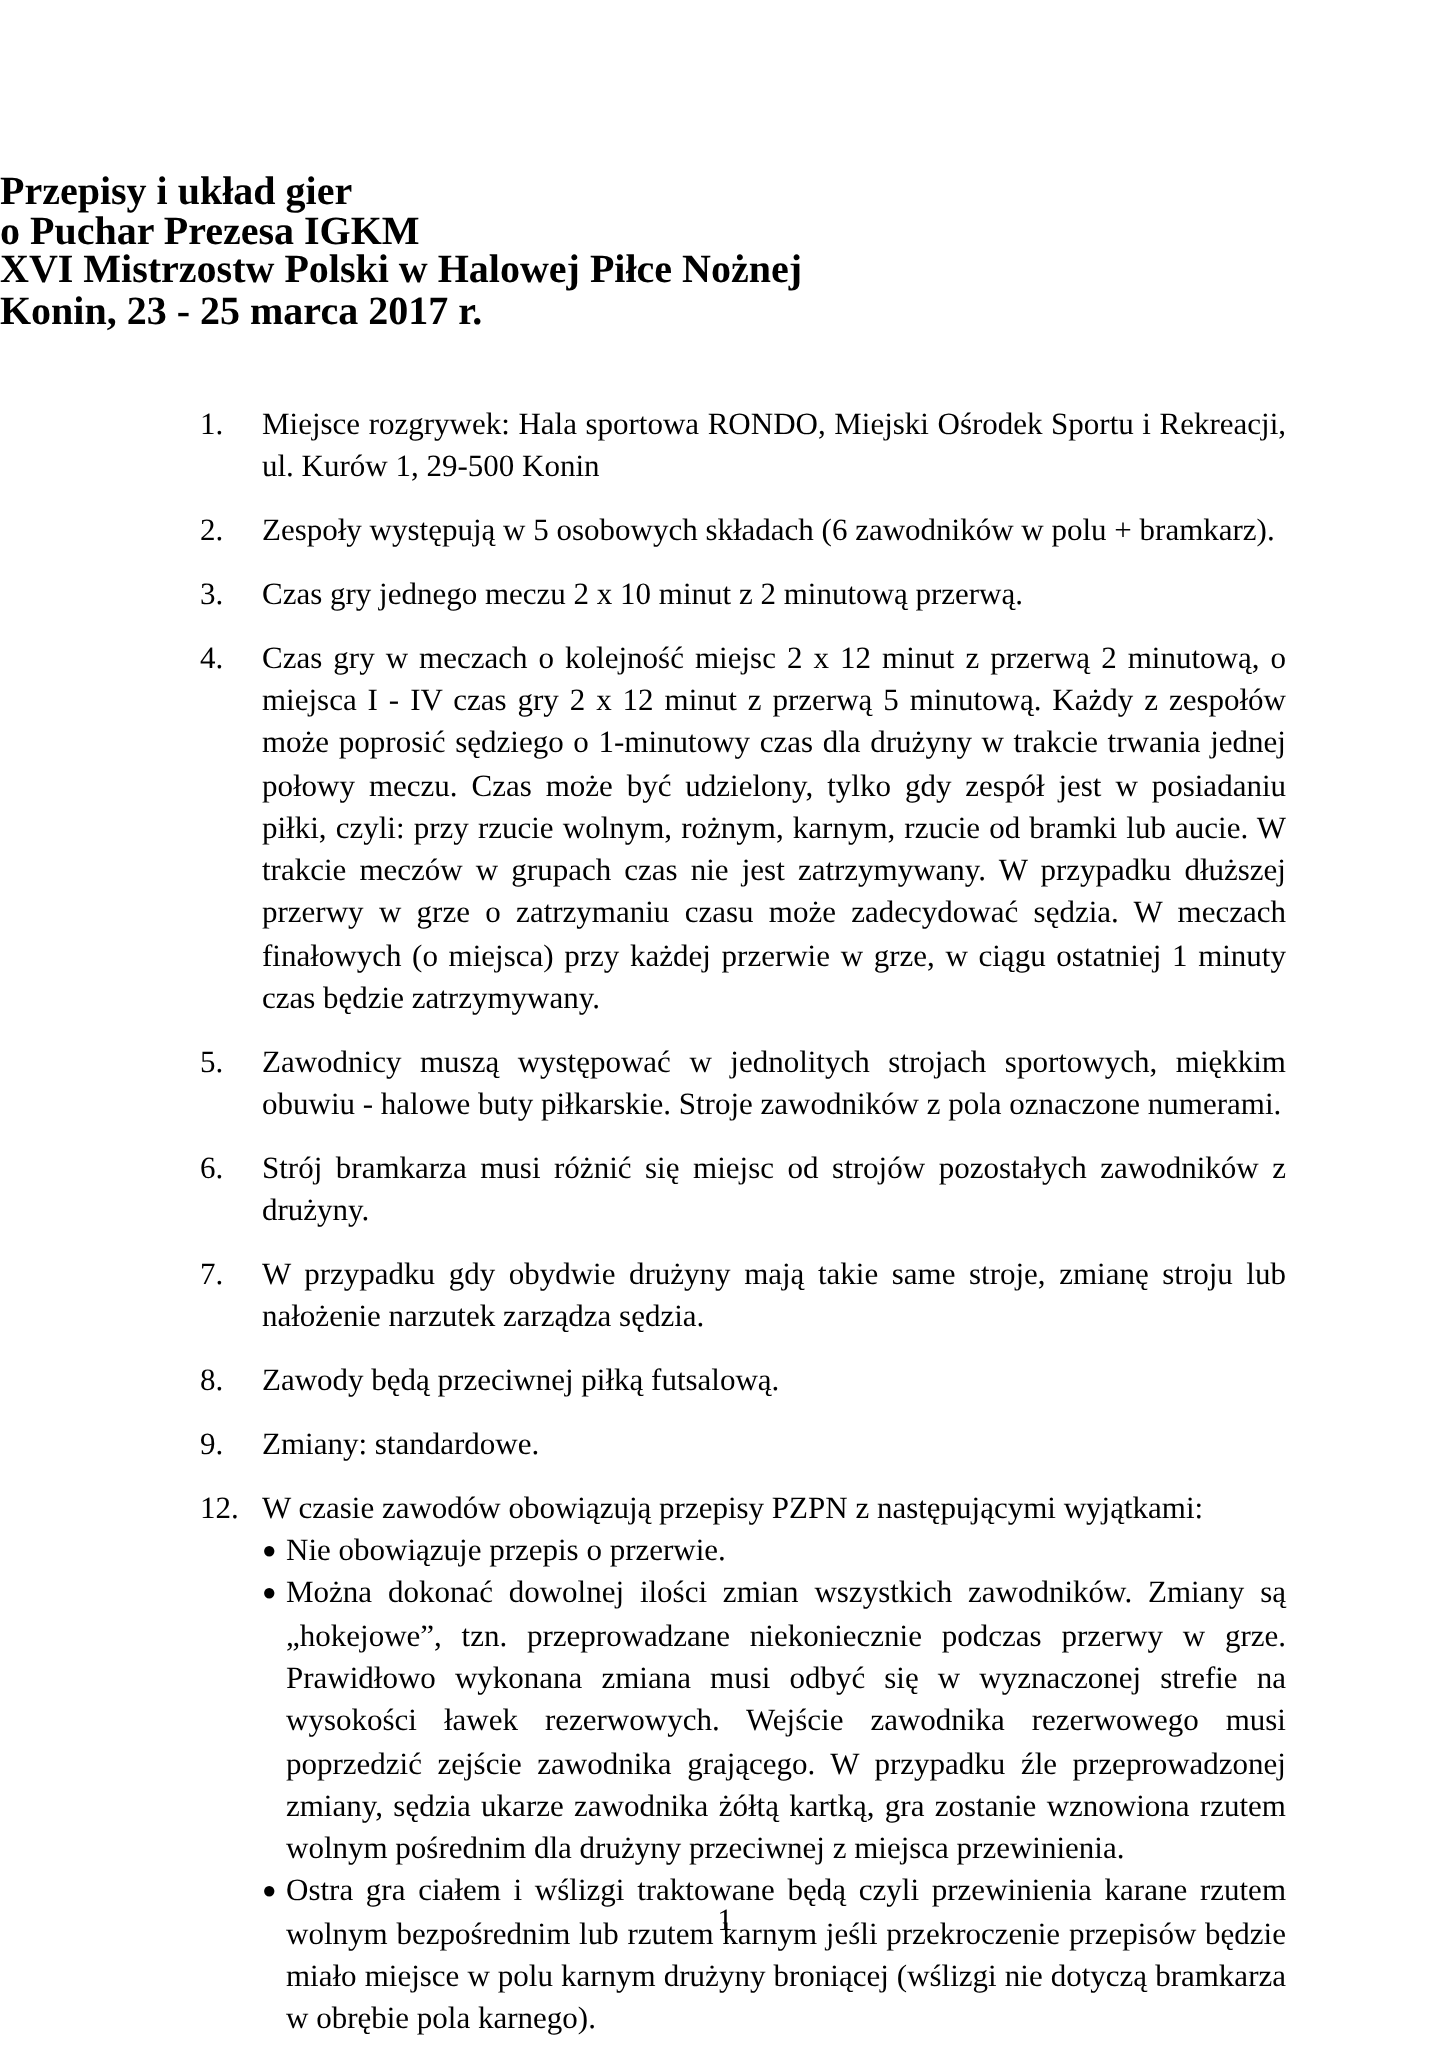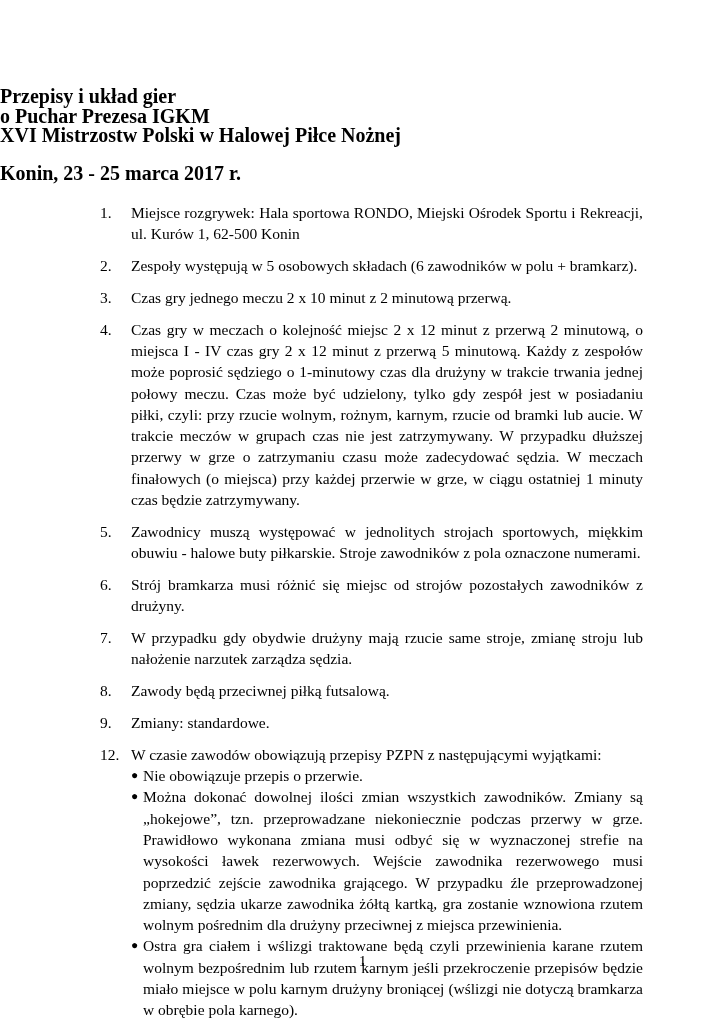--- a/index.html
+++ b/index.html
@@ -23,21 +23,21 @@
     }
     .header {
       position: absolute;
       left: 0;
       width: 725px;
       font-weight: bold;
       font-size: 20px;
       line-height: 19.5px;
     }
     .header.title { top: 87px; }
-    .header.date { top: 164px; }
+    .header.date { top: 147px; }
     .list {
       position: absolute;
       left: 100px;
       top: 202px;
       width: 543px;
       font-size: 15.5px;
       line-height: 21.3px;
     }
     .item {
       position: relative;
@@ -80,21 +80,21 @@
     <div>Przepisy i układ gier</div>
     <div>o Puchar Prezesa IGKM</div>
     <div>XVI Mistrzostw Polski w Halowej Piłce Nożnej</div>
   </div>
 
   <div class="header date">Konin, 23 - 25 marca 2017 r.</div>
 
   <div class="list">
     <div class="item">
       <span class="num">1.</span>
-      <span class="text">Miejsce rozgrywek: Hala sportowa RONDO, Miejski Ośrodek Sportu i Rekreacji, ul. Kurów 1, 62-500 Konin</span>
+      <span class="text">Miejsce rozgrywek: Hala sportowa RONDO, Miejski Ośrodek Sportu i Rekreacji, ul. Kurów 1, 29-500 Konin</span>
     </div>
     <div class="item">
       <span class="num">2.</span>
       <span class="text">Zespoły występują w 5 osobowych składach (6 zawodników w polu + bramkarz).</span>
     </div>
     <div class="item">
       <span class="num">3.</span>
       <span class="text">Czas gry jednego meczu 2 x 10 minut z 2 minutową przerwą.</span>
     </div>
     <div class="item">
@@ -104,21 +104,21 @@
     <div class="item">
       <span class="num">5.</span>
       <span class="text">Zawodnicy muszą występować w jednolitych strojach sportowych, miękkim obuwiu - halowe buty piłkarskie. Stroje zawodników z pola oznaczone numerami.</span>
     </div>
     <div class="item">
       <span class="num">6.</span>
       <span class="text">Strój bramkarza musi różnić się miejsc od strojów pozostałych zawodników z drużyny.</span>
     </div>
     <div class="item">
       <span class="num">7.</span>
-      <span class="text">W przypadku gdy obydwie drużyny mają rzucie same stroje, zmianę stroju lub nałożenie narzutek zarządza sędzia.</span>
+      <span class="text">W przypadku gdy obydwie drużyny mają takie same stroje, zmianę stroju lub nałożenie narzutek zarządza sędzia.</span>
     </div>
     <div class="item">
       <span class="num">8.</span>
       <span class="text">Zawody będą przeciwnej piłką futsalową.</span>
     </div>
     <div class="item">
       <span class="num">9.</span>
       <span class="text">Zmiany: standardowe.</span>
     </div>
     <div class="item">

